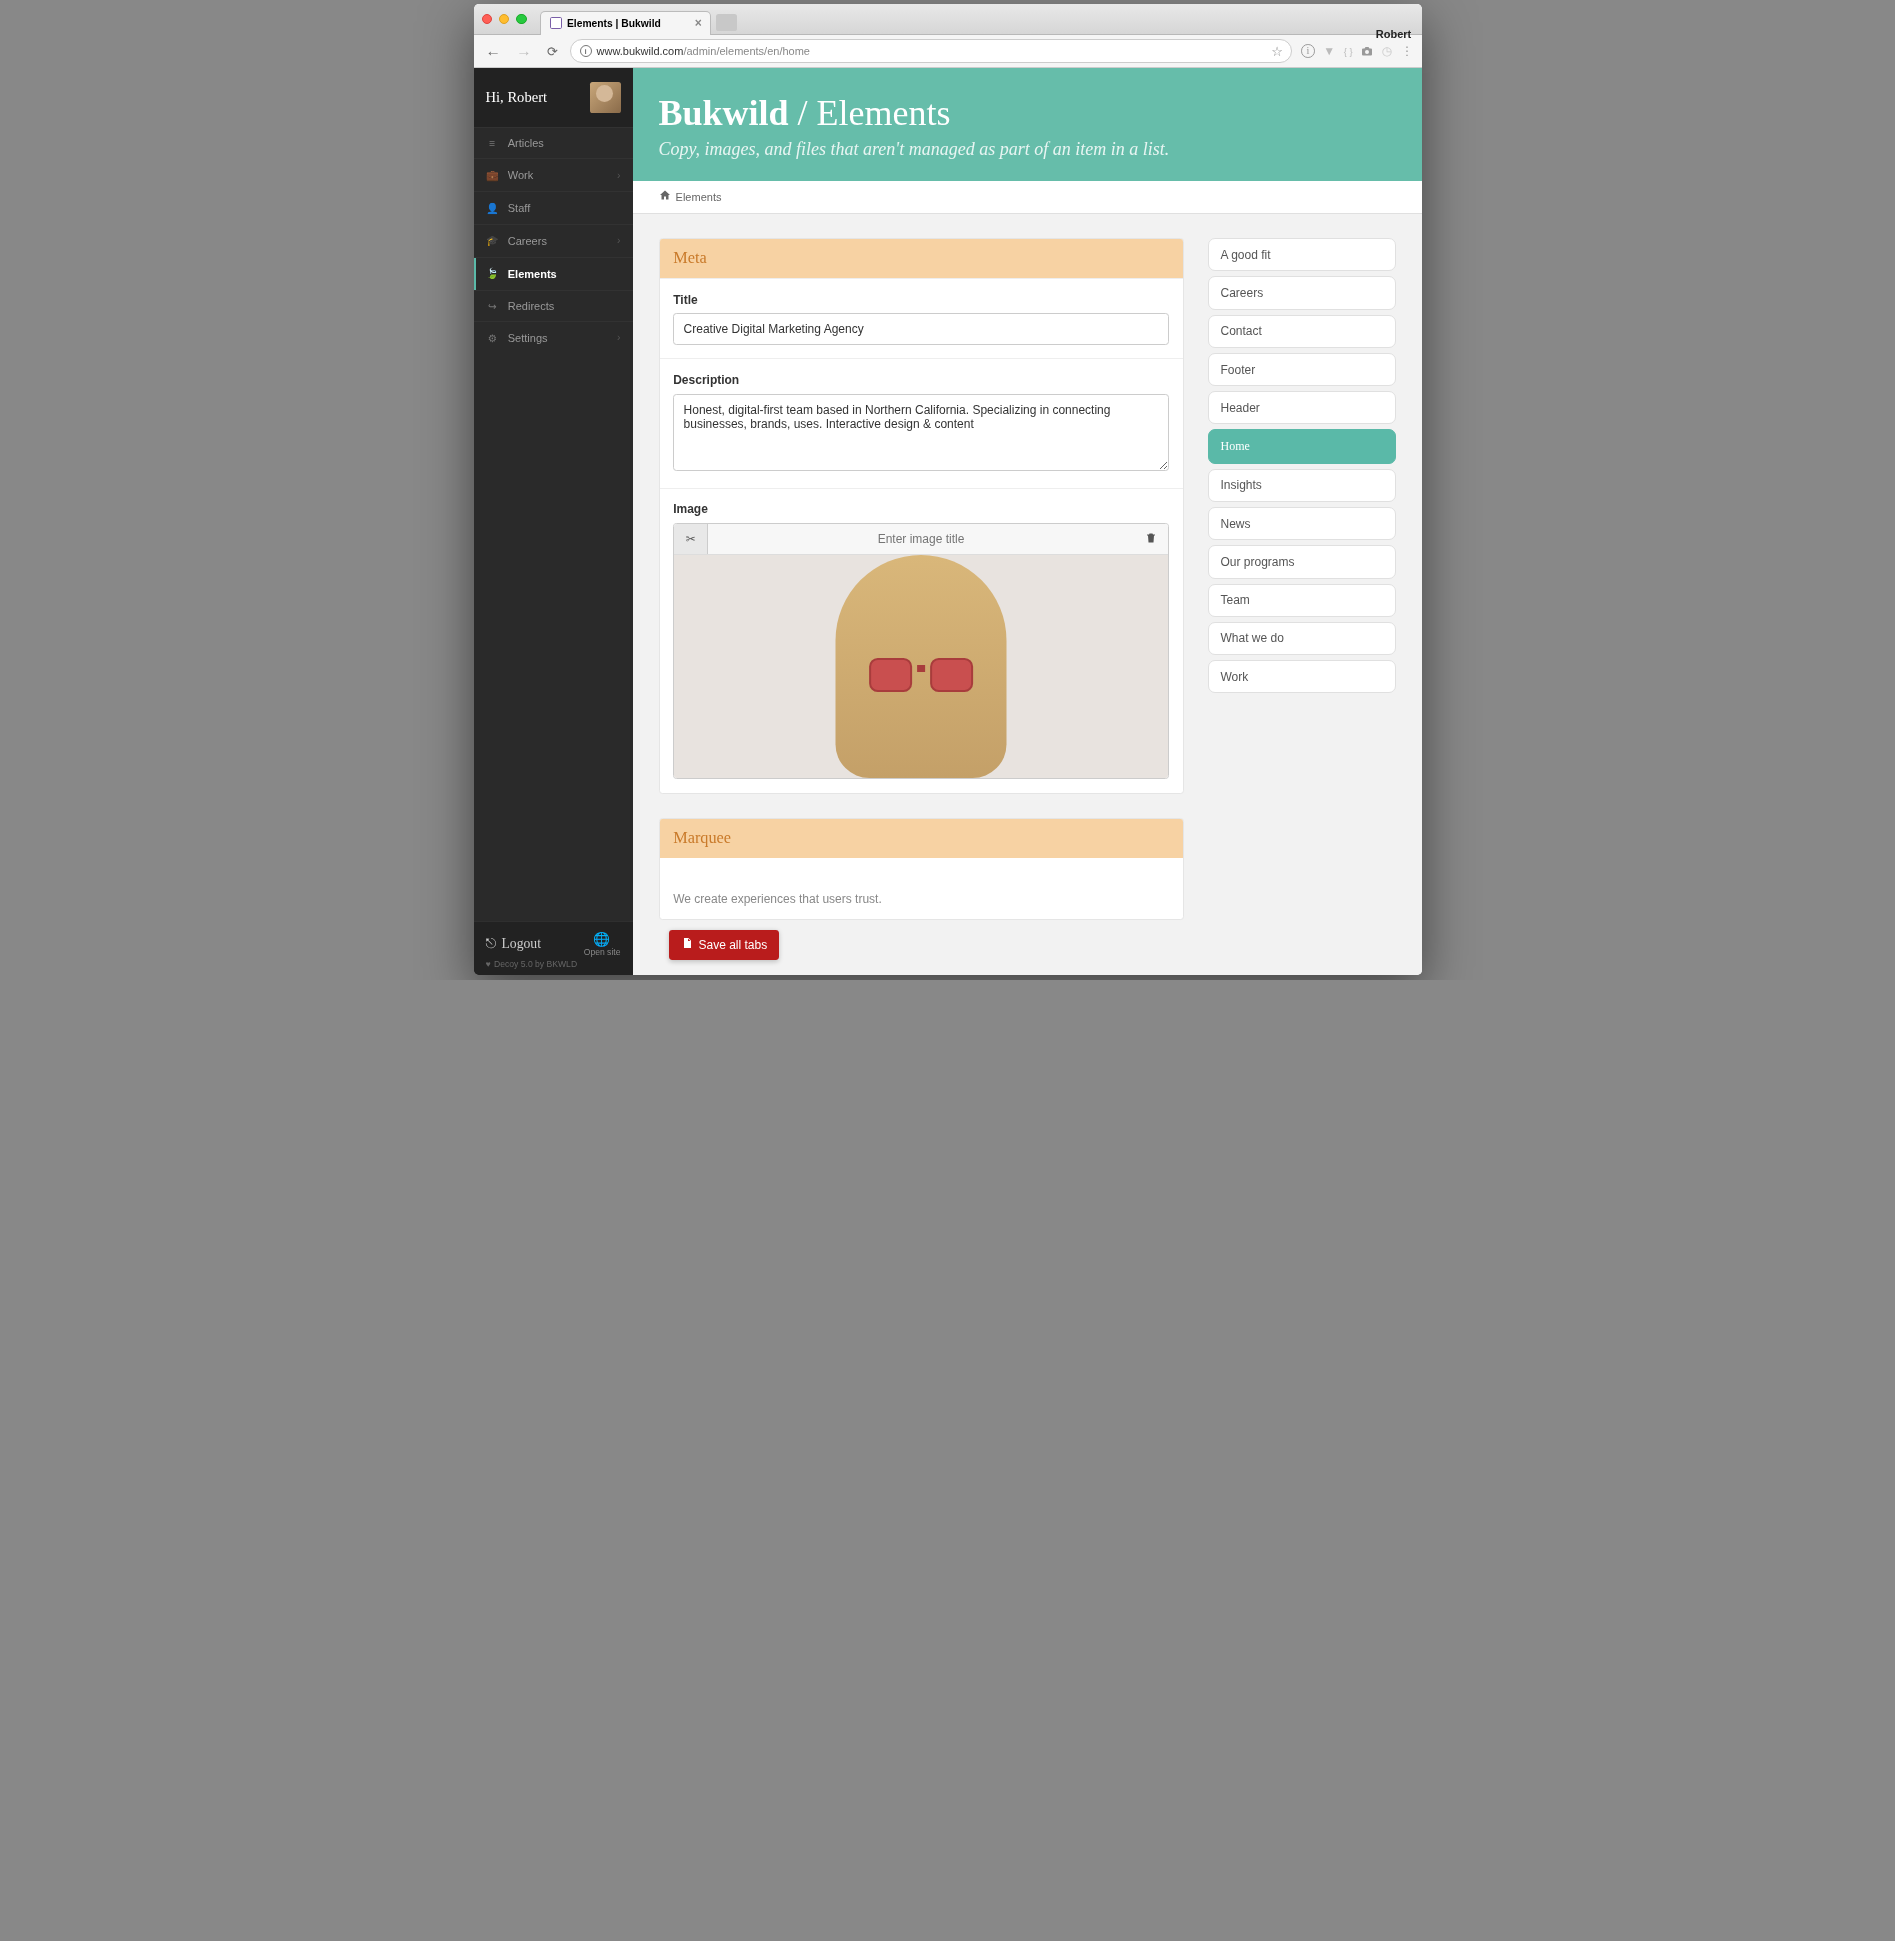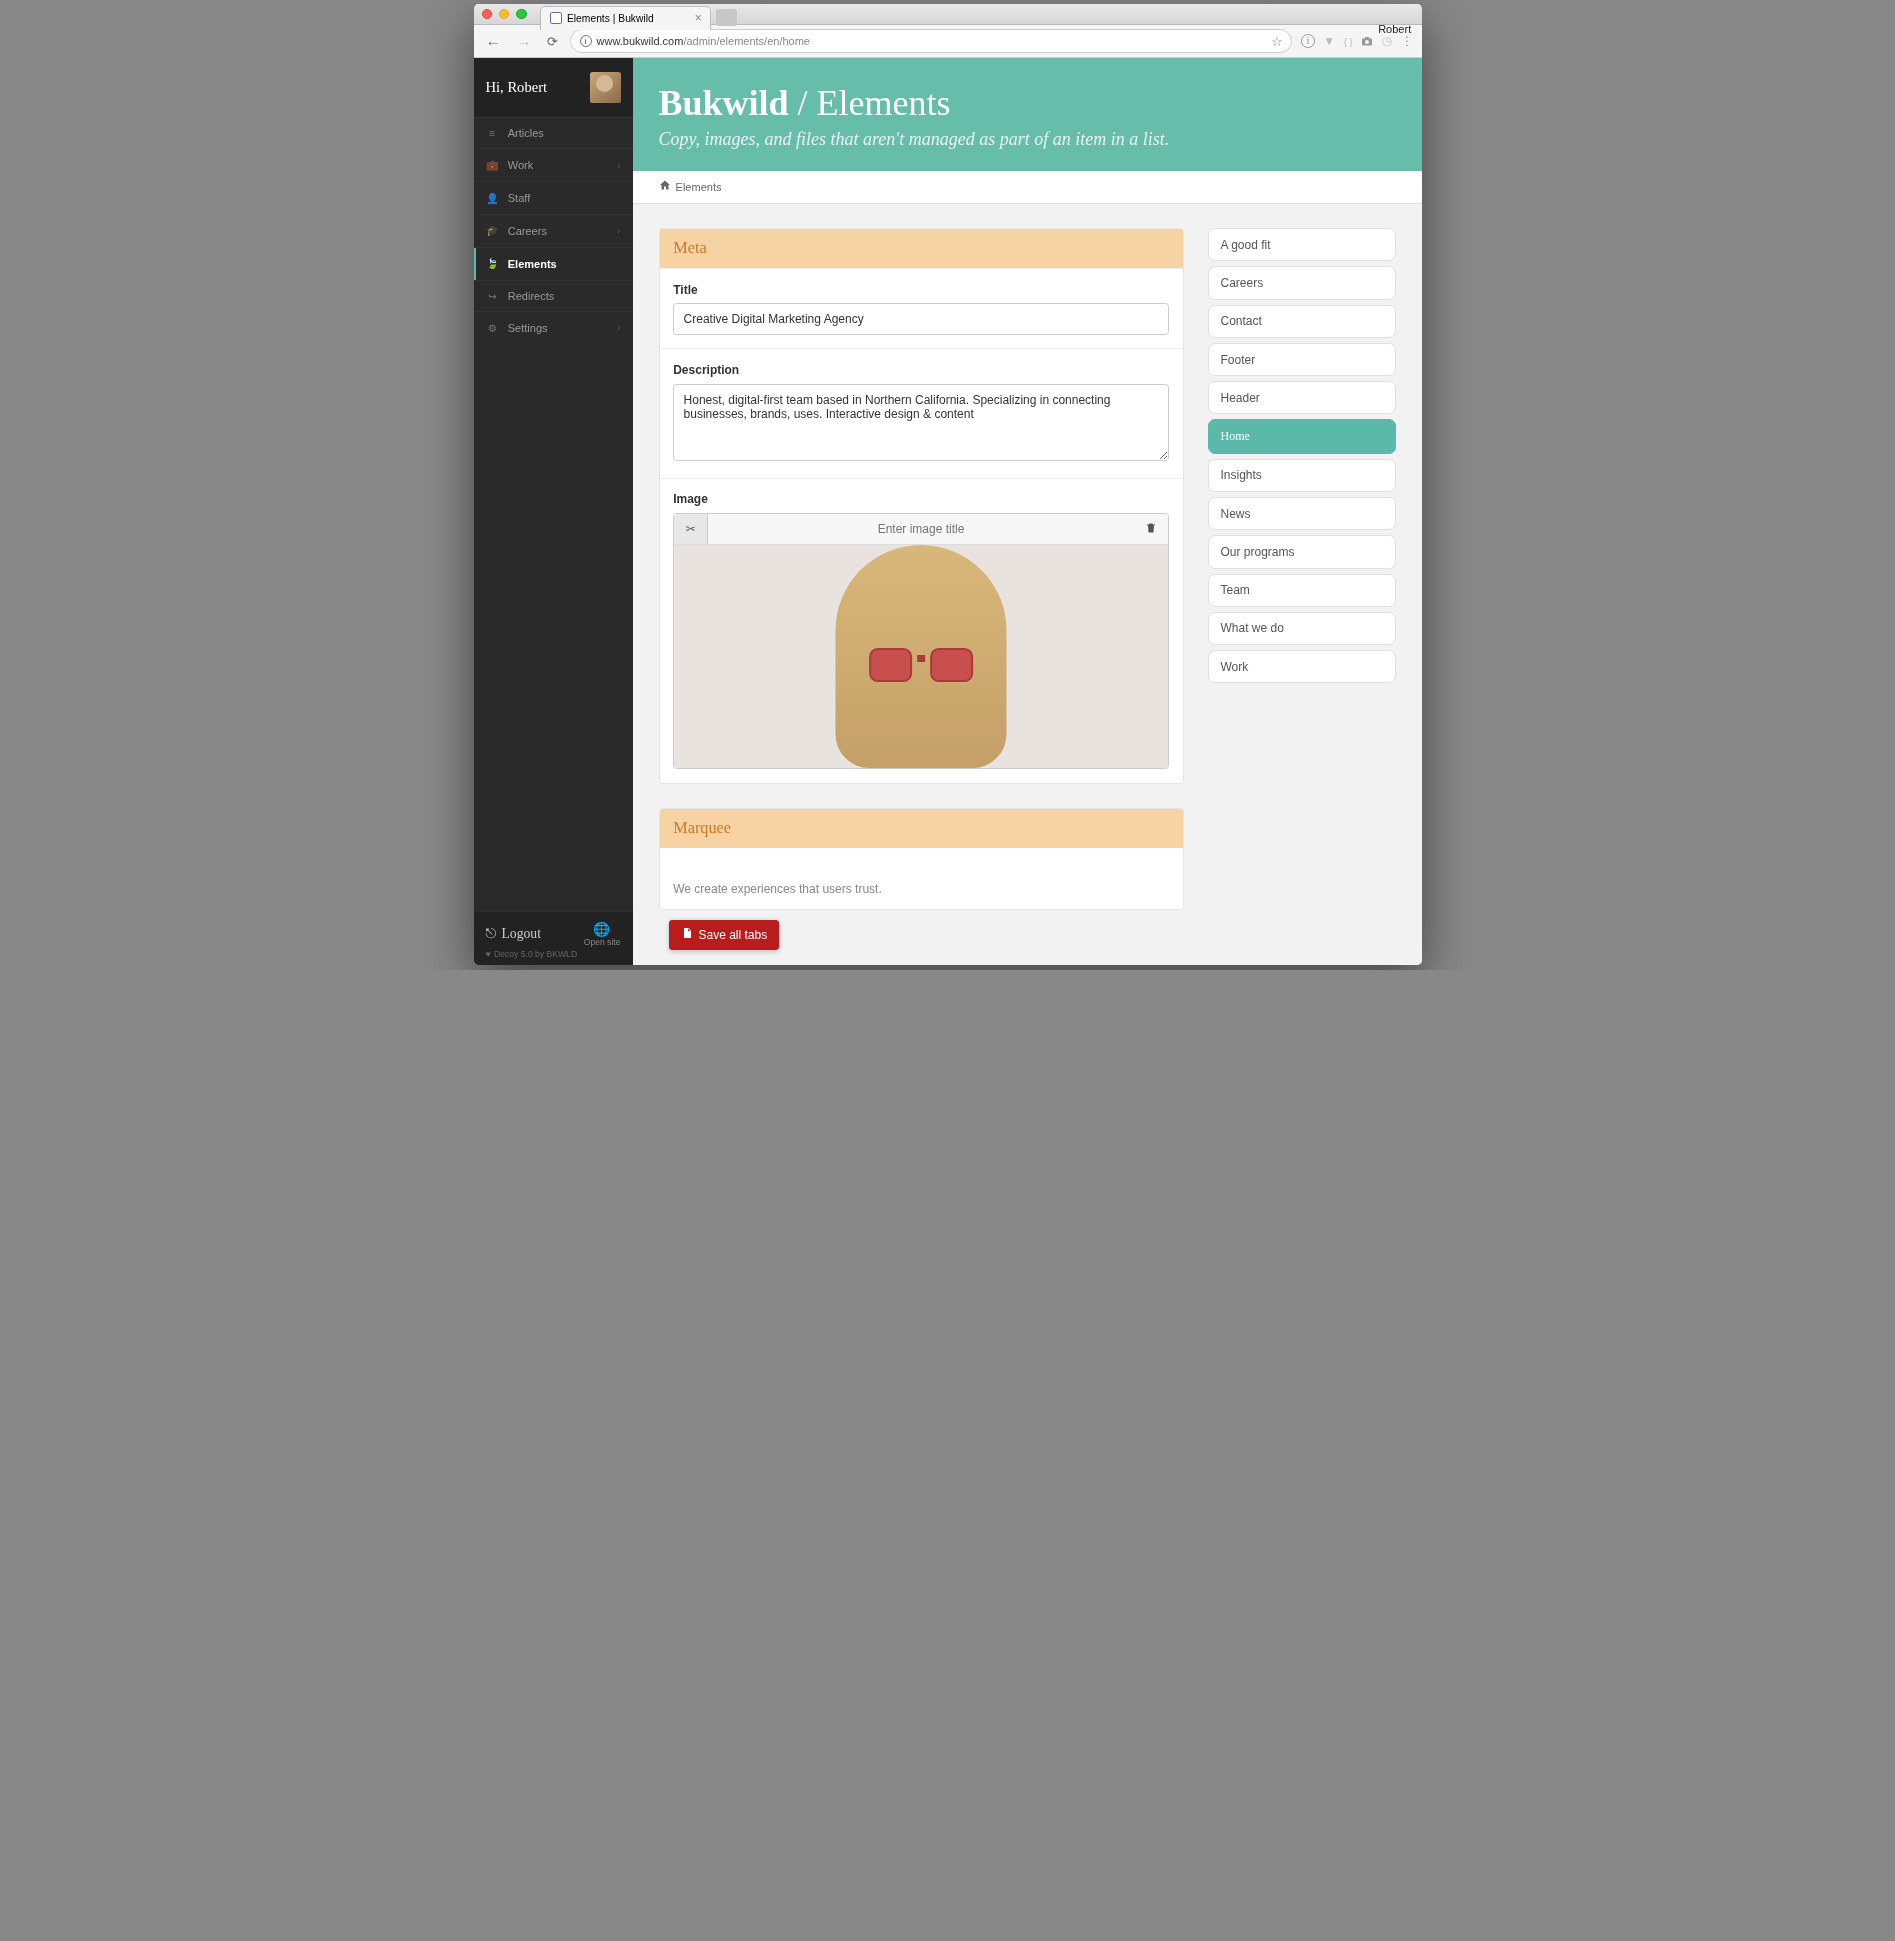--- a/index.html
+++ b/index.html
@@ -1,20 +1,20 @@
 <!DOCTYPE html>
 <html style="font-size:13.7px"><head>
 <meta charset="utf-8">
 <style>
 * { box-sizing: border-box; margin: 0; padding: 0; }
 body { font-family: -apple-system, BlinkMacSystemFont, "Segoe UI", Helvetica, Arial, sans-serif; background: #888; }
 
 
 .mac-window { width: 948px; margin: 4.3px auto; background: #fff; border-radius: 5.1px; overflow: hidden; box-shadow: 0 17px 51px rgba(0,0,0,0.5); }
-.mac-titlebar { height: 21px; background: linear-gradient(#e8e8e8,#d6d6d6); display: flex; align-items: center; padding: 0 8.6px; border-bottom: 0.9px solid #b8b8b8; position: relative; }
+.mac-titlebar { height: 31px; background: linear-gradient(#e8e8e8,#d6d6d6); display: flex; align-items: center; padding: 0 8.6px; border-bottom: 0.9px solid #b8b8b8; position: relative; font-weight: bold; }
 .mac-dots { display: flex; gap: 6.8px; }
 .mac-dot { width: 10.3px; height: 10.3px; border-radius: 50%; }
 .mac-dot.red { background: #ff5f56; border: 0.9px solid #e0443e; }
 .mac-dot.yellow { background: #ffbd2e; border: 0.9px solid #dea123; }
 .mac-dot.green { background: #27c93f; border: 0.9px solid #1aab29; }
 .mac-user { position: absolute; right: 10.3px; font-size: 11px; color: #222; margin-top: 30px; }
 .tab-strip { display: flex; margin-left: 13.7px; align-items: flex-end; height: 31px; }
 .browser-tab { background: #f5f5f5; border: 0.9px solid #bbb; border-bottom: none; border-radius: 5.1px 5.1px 0 0; padding: 5.1px 8.6px; font-size: 10.3px; display: flex; align-items: center; gap: 5.1px; min-width: 171px; height: 24px; }
 .tab-favicon { width: 12px; height: 12px; background: #fff; border: 1.7px solid #7a5ea8; border-radius: 1.7px; }
 .tab-close { margin-left: auto; color: #888; font-size: 12px; cursor: pointer; }

